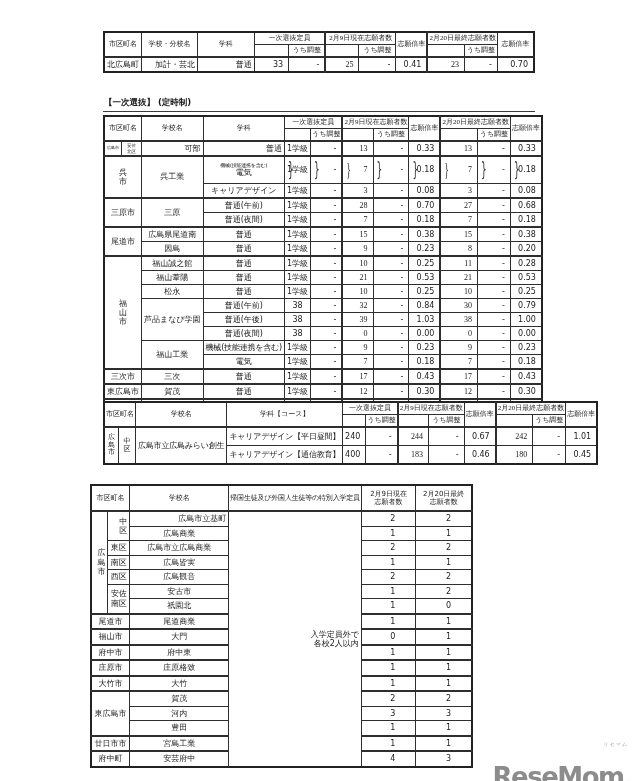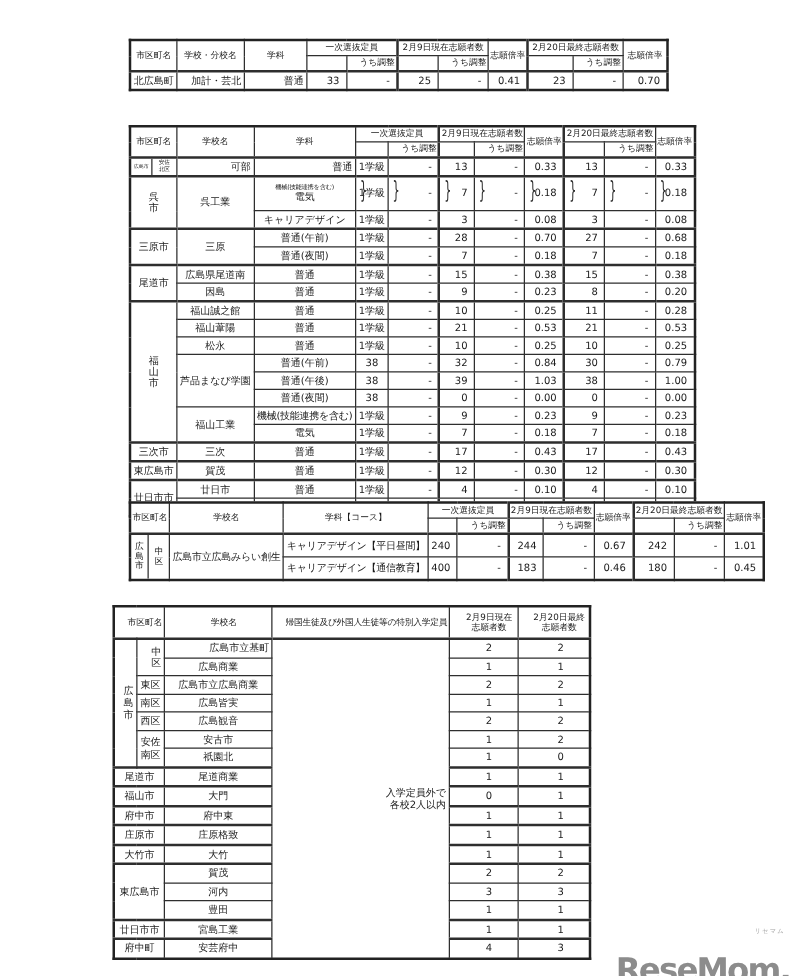--- a/index.html
+++ b/index.html
@@ -5,30 +5,30 @@
   html,body{margin:0;padding:0}
   body{width:640px;height:781px;background:#ffffff;position:relative;overflow:hidden;
        font-family:"DejaVu Sans","Liberation Sans",sans-serif;color:#1a1a1a;}
   .sec{position:absolute;}
   .title{font-size:8.5px;font-weight:700;letter-spacing:0px;border-bottom:1px solid #3a3a3a;
          padding:0 0 2px 1px;white-space:nowrap;}
   table.dtable{border-collapse:collapse;table-layout:fixed;margin-top:3px;border:2px solid #222;background:#fff;}
   .dtable th,.dtable td{border:1px solid #2e2e2e;font-size:8px;font-weight:400;padding:0 2px;
         overflow:hidden;white-space:nowrap;line-height:1.15;height:13px;text-align:center;vertical-align:middle;}
   .dtable thead th{font-size:7px;height:11px;padding:0 1px;}
-  .dtable thead tr:last-child th{border-bottom-width:2px;padding-left:10px;}
+  .dtable thead tr:last-child th{border-bottom-width:2px;}
   .dtable tbody tr:first-child td{border-top-width:2px;text-align:right;}
   tr.grp td{border-top-width:2px;}
   tr.tall td{height:26px;}
   .t3tb tbody td{height:17px;}
   .t4tb tbody td{height:13.5px;}
   .t4tb thead th{height:24px;font-size:7px;}
   td.num,th.num{text-align:right;padding-right:5px;}
   td.num4{text-align:right;padding-right:20px;}
-  .bl{border-left-width:2px !important;}
+  .bl{border-left-width:2px !important;font-family:Liberation Serif, serif;}
   .sm{font-size:6.4px;}
   .xs{font-size:6.4px;}
   .tiny{font-size:5px;letter-spacing:-0.2px;}
   .xtiny{font-size:4.4px;letter-spacing:-0.2px;}
   .xxs{font-size:4px;letter-spacing:-0.2px;}
   .vtop{vertical-align:top;}
   .cap{font-size:7.5px;line-height:1.7;}
   td.brc{position:relative;}
   td.brc .br{position:absolute;left:3px;top:50%;transform:translateY(-54%) scaleY(2.1);
              font-size:9px;font-weight:400;color:#2e2e2e;}
@@ -101,20 +101,21 @@
             <td class="num bl"><span>23</span></td>
             <td class="num"><span>-</span></td>
             <td class="num"><span>0.70</span></td>
           </tr>
         </tbody>
       </table>
     </div>
 </div>
 
 <div class="sec s2">
+  <div class="title">【一次選抜】 (定時制)</div>
   <div>
       <table class="dtable t2tb">
         <colgroup>
           <col style="width: 34px;">
           <col style="width: 57px;">
           <col style="width: 60px;">
           <col style="width: 36px;">
           <col style="width: 37px;">
           <col style="width: 34px;">
           <col style="width: 37px;">

